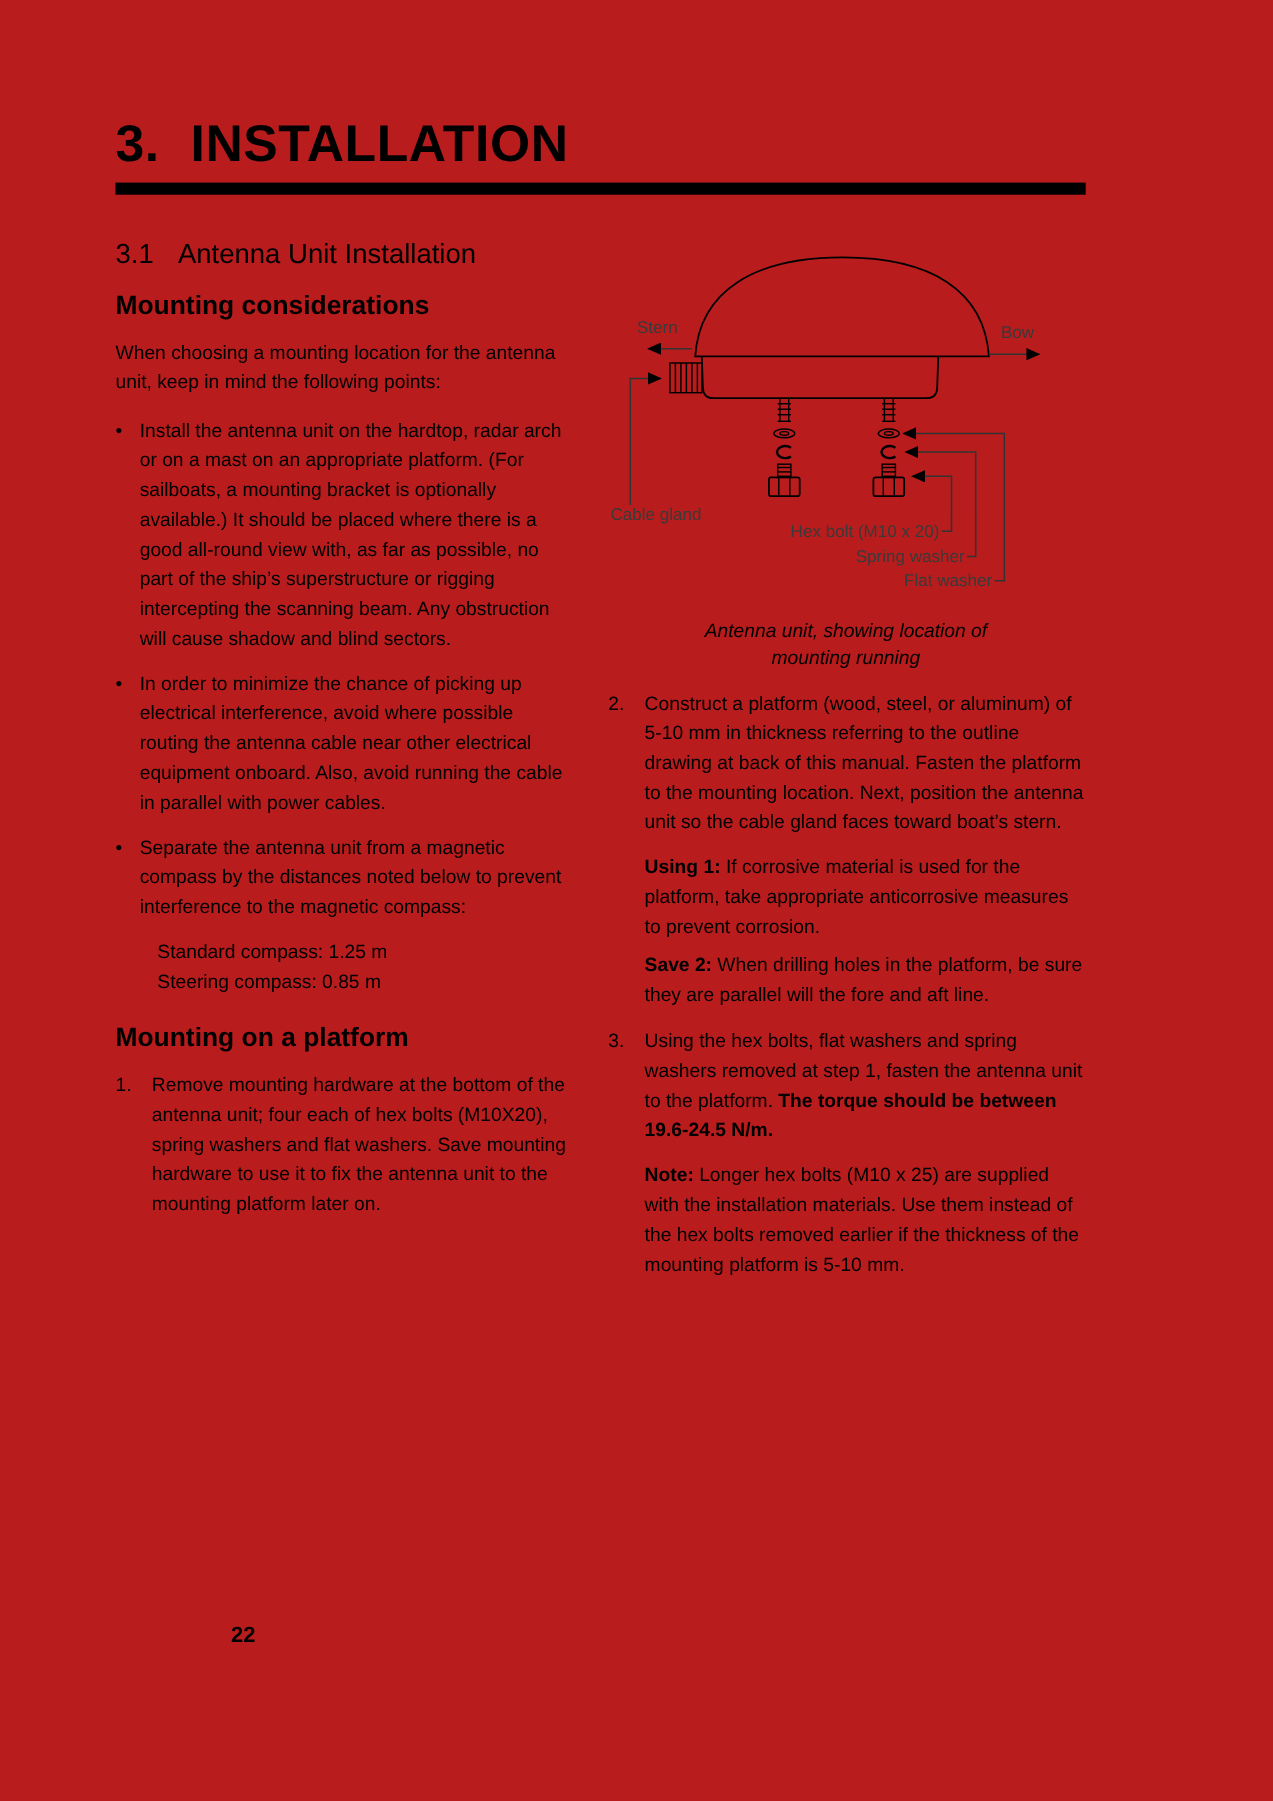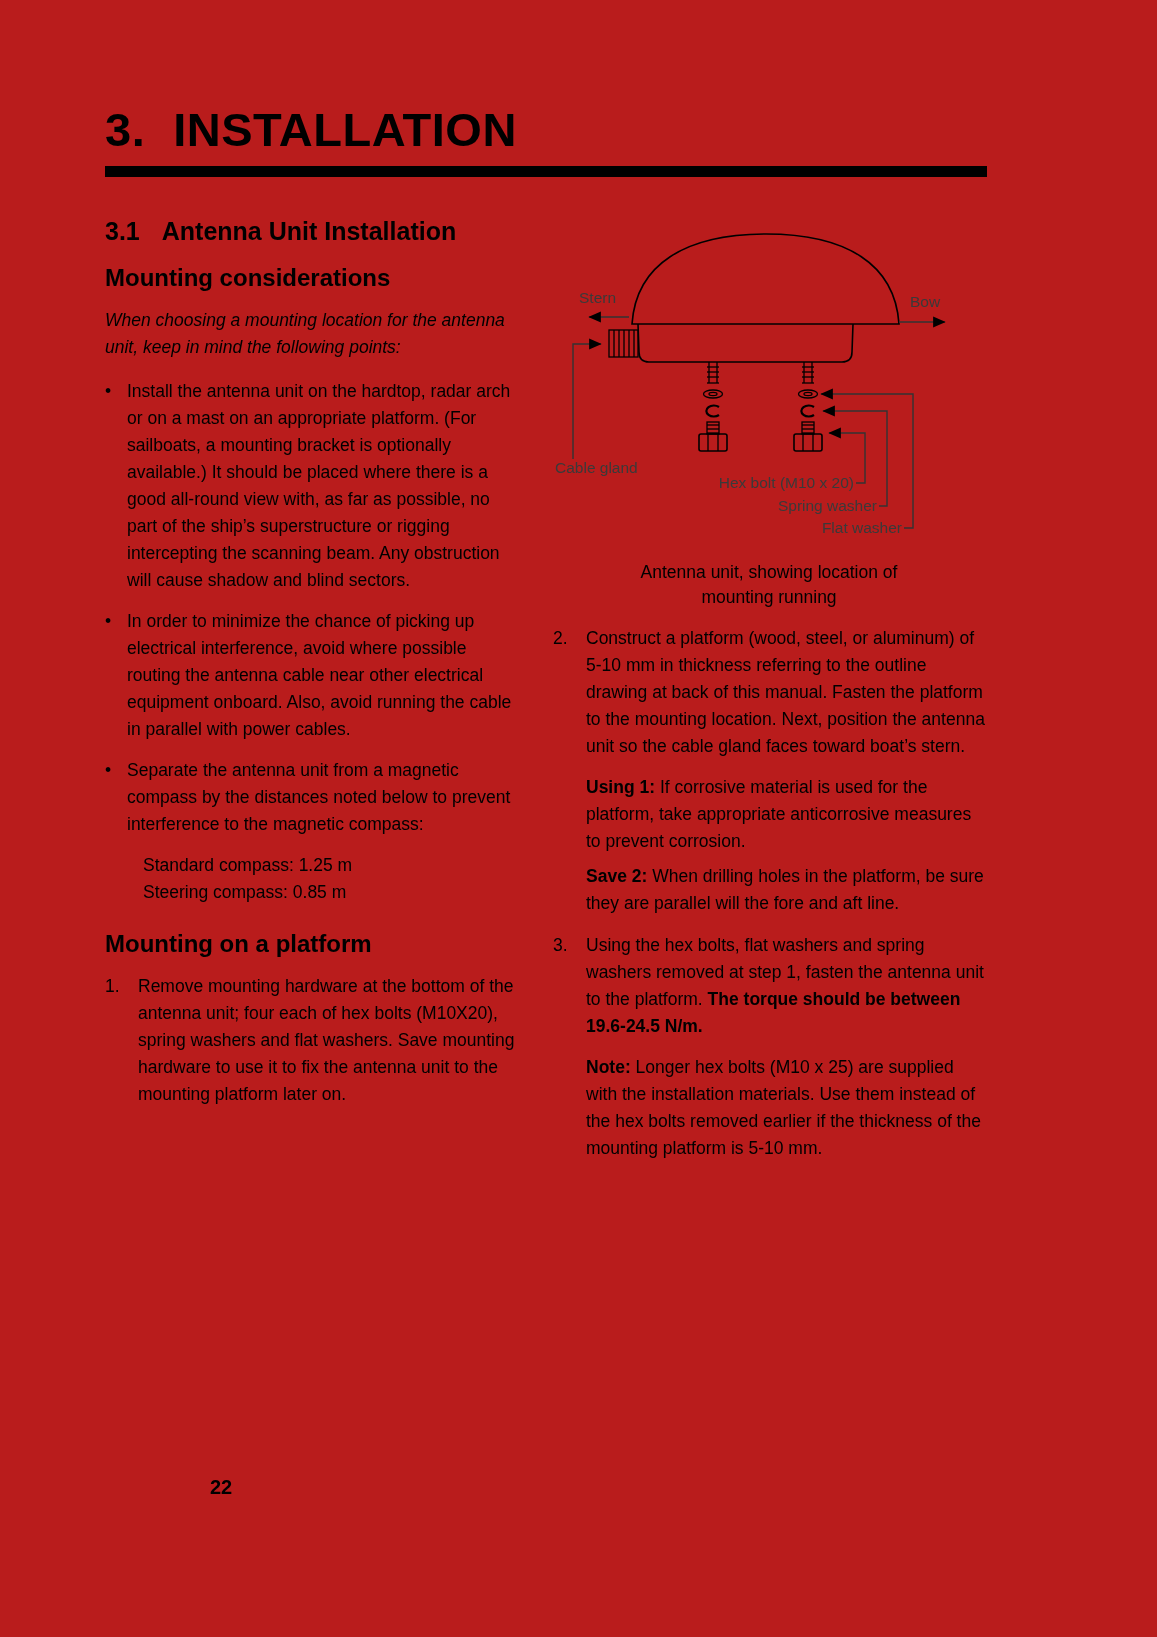--- a/index.html
+++ b/index.html
@@ -10,47 +10,47 @@
     font-family: "Liberation Sans", "DejaVu Sans", sans-serif;
   }
   .page { position: relative; width: 1157px; height: 1637px; overflow: hidden; background:#b91c1c; }
   .content { position: absolute; left: 105px; top: 0; width: 882px; }
 
   .chapter-header { margin-top: 104px; }
   h1 { margin: 0; font-size: 47px; font-weight: bold; letter-spacing: 0.5px; line-height: 1.1; }
   h1 .chapter-num { margin-right: 28px; }
   .rule { height: 11px; background: #000; margin-top: 10px; }
 
-  h2 { margin: 40px 0 0 0; font-size: 25px; font-weight: bold; }
+  h2 { margin: 40px 0 0 0; font-size: 25px; font-weight: normal; }
   h2 .sec-num { margin-right: 22px; }
 
   .columns { display: flex; margin-top: 18px; }
   .col-left  { width: 418px; flex: none; }
   .col-right { width: 432px; flex: none; margin-left: 30px; margin-top: -38px; }
 
   h3 { margin: 0; font-size: 24px; font-weight: bold; }
   p { margin: 0; }
   .body-text { font-size: 17.5px; line-height: 27px; }
 
-  .intro { margin-top: 15px; font-style: italic; }
+  .intro { margin-top: 15px; }
   .bullet-list { margin-top: 17px; }
   .bullet-item { display: flex; margin-bottom: 14px; }
   .bullet-dot { width: 22px; flex: none; font-size: 17.5px; line-height: 27px; }
   .compass { margin: 2px 0 0 38px; }
   .platform-heading { margin-top: 24px; }
 
   .step { display: flex; margin-top: 15px; }
   .step-num { width: 33px; flex: none; font-size: 17.5px; line-height: 27px; }
   .step-body { flex: 1; }
   .note { margin: 14px 0 0 33px; }
   .note.tight { margin-top: 8px; }
 
   figure { margin: 0; }
   .figure-caption {
-    margin-top: 12px; text-align: center; 
+    margin-top: 12px; text-align: center; font-style: italic;
     font-size: 17.5px; line-height: 25px;
   }
 
   .page-number {
     position: absolute; top: 1476px; left: 105px; width: 882px;
     font-size: 20px; font-weight: bold;
   }
 
   svg text { font-family: "Liberation Sans", sans-serif; font-size: 15.5px; fill: #3a3a3a; }
   svg .draw { stroke: #000; fill: none; stroke-width: 1.6; }

